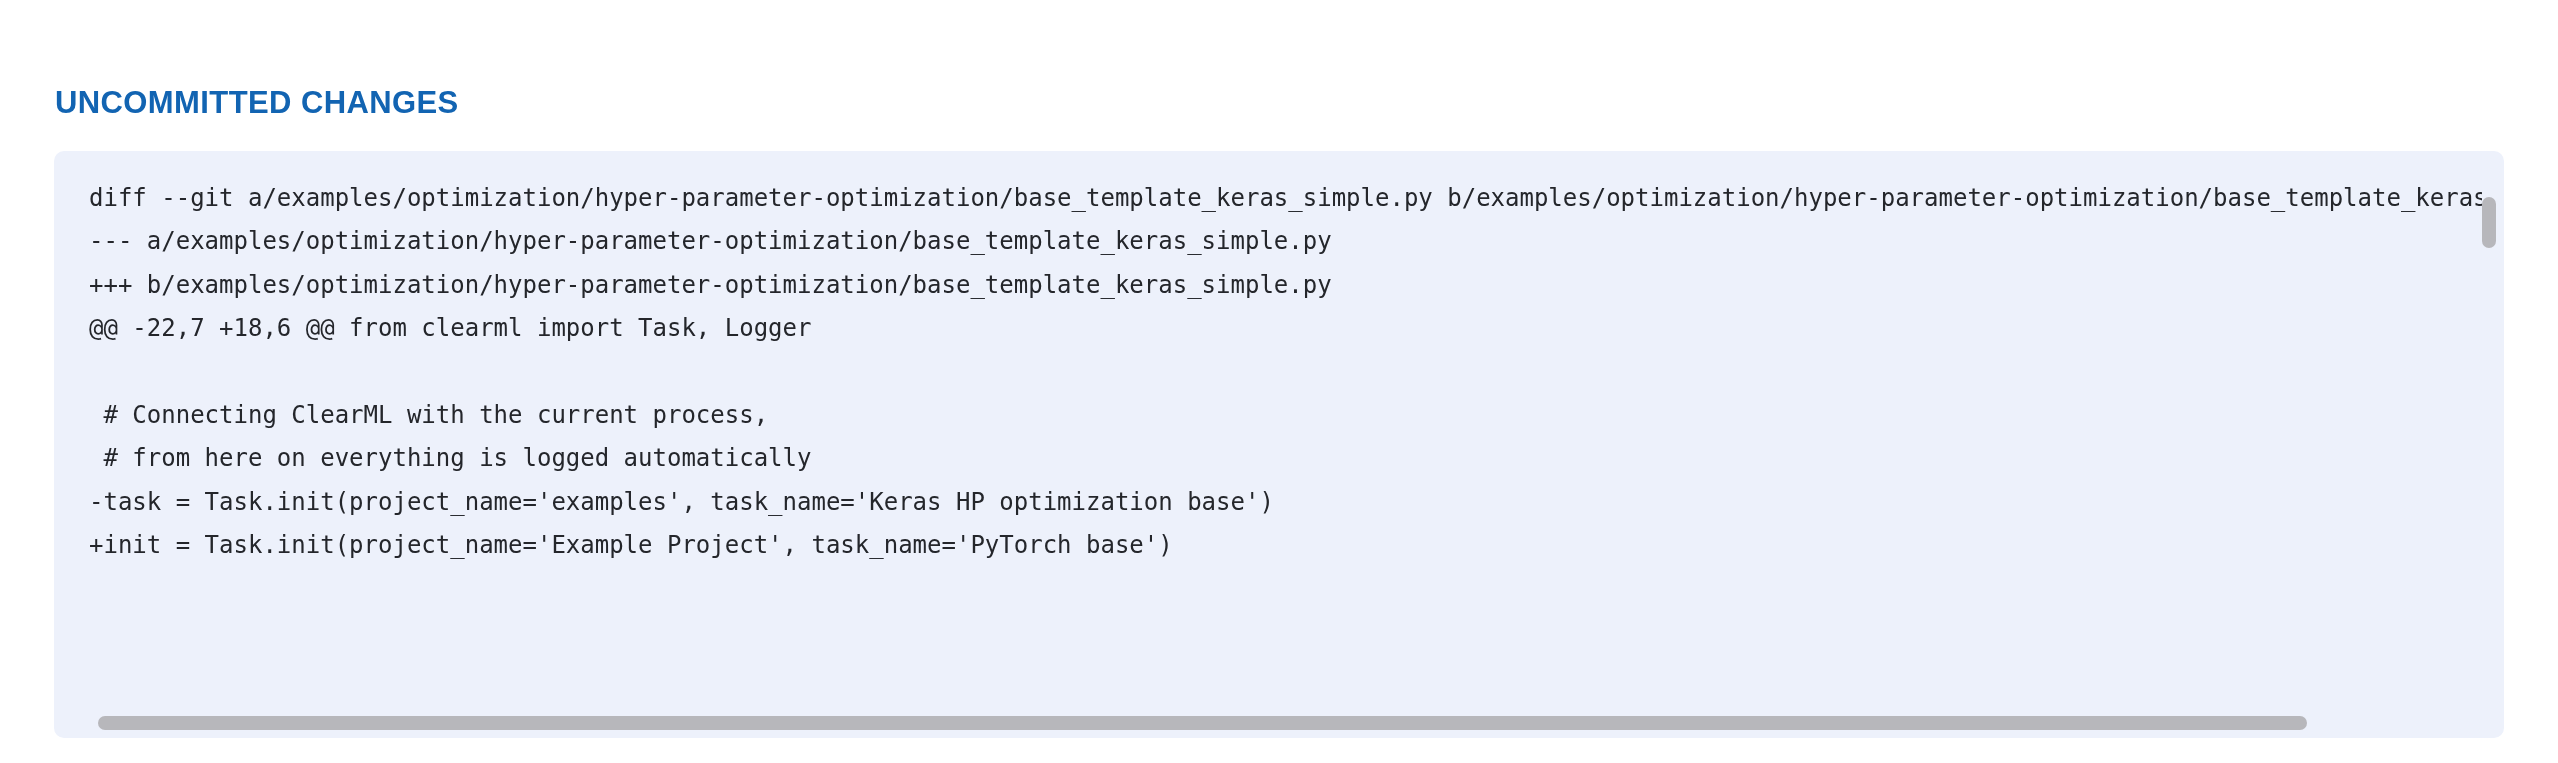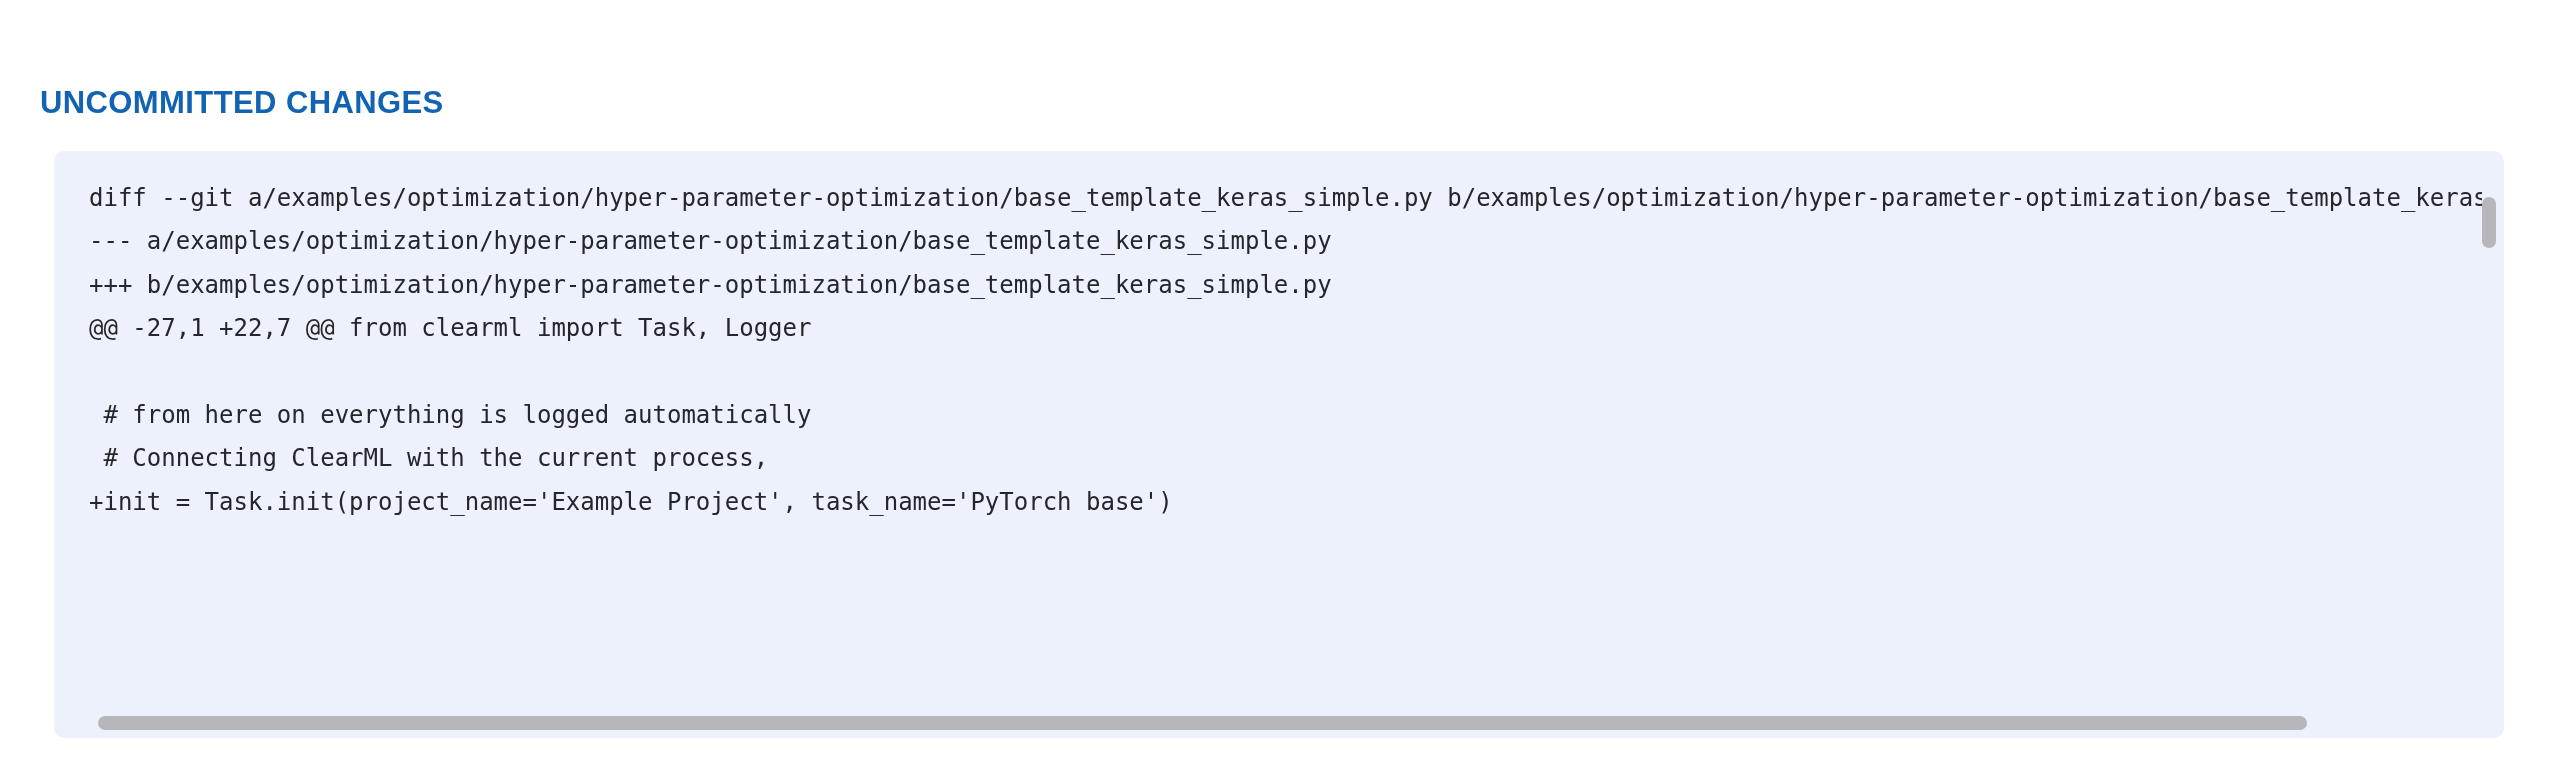--- a/index.html
+++ b/index.html
@@ -7,21 +7,21 @@
     padding: 0;
     width: 2558px;
     height: 763px;
     background: #ffffff;
     overflow: hidden;
     font-family: "Liberation Sans", sans-serif;
     position: relative;
   }
   .section-title {
     position: absolute;
-    left: 40px;
+    left: 55px;
     top: 87px;
     margin: 0;
     font-size: 31px;
     line-height: 31px;
     font-weight: 700;
     letter-spacing: 0.4px;
     color: #1264b2;
   }
   .diff-panel {
     position: absolute;
@@ -71,24 +71,25 @@
 <body>
 
 <h2 class="section-title">UNCOMMITTED CHANGES</h2>
 
 <section class="diff-panel">
 
   <div class="code-area">
     <div class="code-line">diff --git a/examples/optimization/hyper-parameter-optimization/base_template_keras_simple.py b/examples/optimization/hyper-parameter-optimization/base_template_keras_simple.py</div>
     <div class="code-line">--- a/examples/optimization/hyper-parameter-optimization/base_template_keras_simple.py</div>
     <div class="code-line">+++ b/examples/optimization/hyper-parameter-optimization/base_template_keras_simple.py</div>
-    <div class="code-line">@@ -27,1 +22,7 @@ from clearml import Task, Logger</div>
+    <div class="code-line">@@ -22,7 +18,6 @@ from clearml import Task, Logger</div>
     <div class="code-line"></div>
+    <div class="code-line"> # Connecting ClearML with the current process,</div>
     <div class="code-line"> # from here on everything is logged automatically</div>
-    <div class="code-line"> # Connecting ClearML with the current process,</div>
+    <div class="code-line">-task = Task.init(project_name='examples', task_name='Keras HP optimization base')</div>
     <div class="code-line">+init = Task.init(project_name='Example Project', task_name='PyTorch base')</div>
     <div class="code-line"></div>
   </div>
 
   <div class="vscroll-thumb"></div>
 
   <div class="hscroll-thumb"></div>
 
 </section>
 

